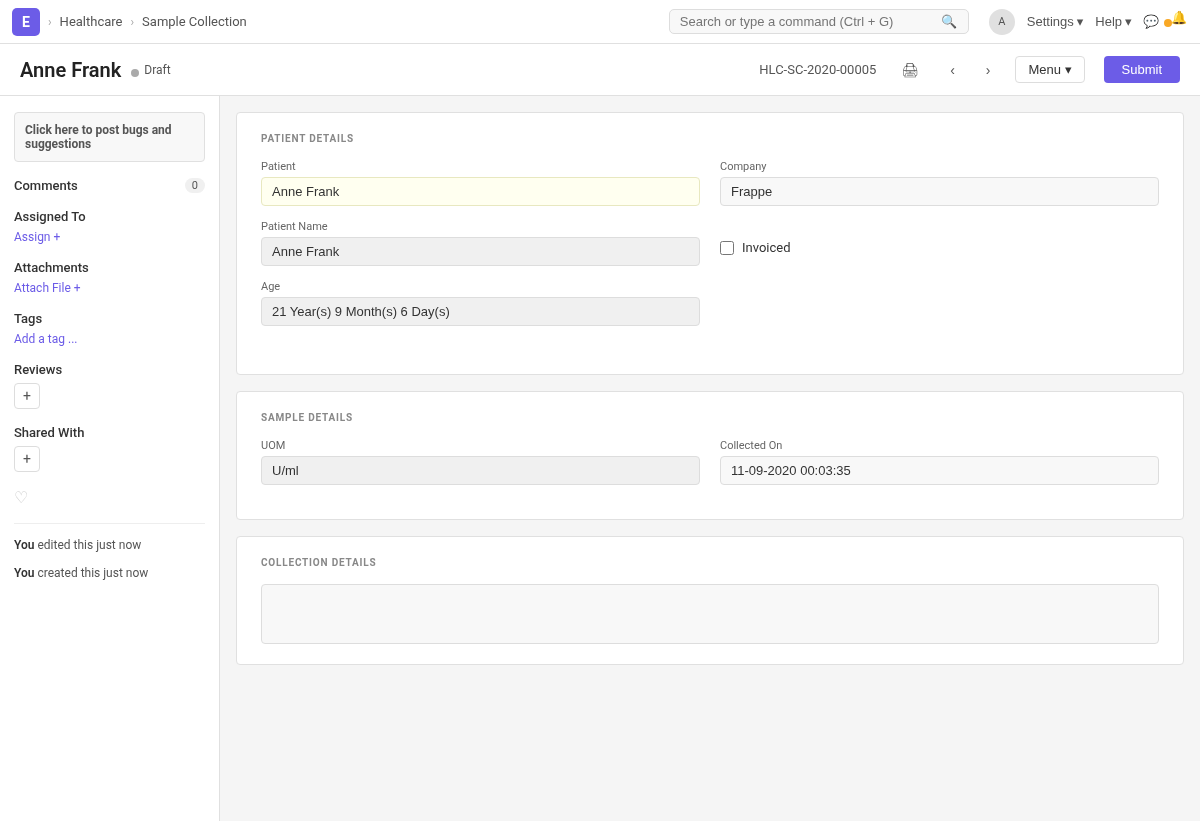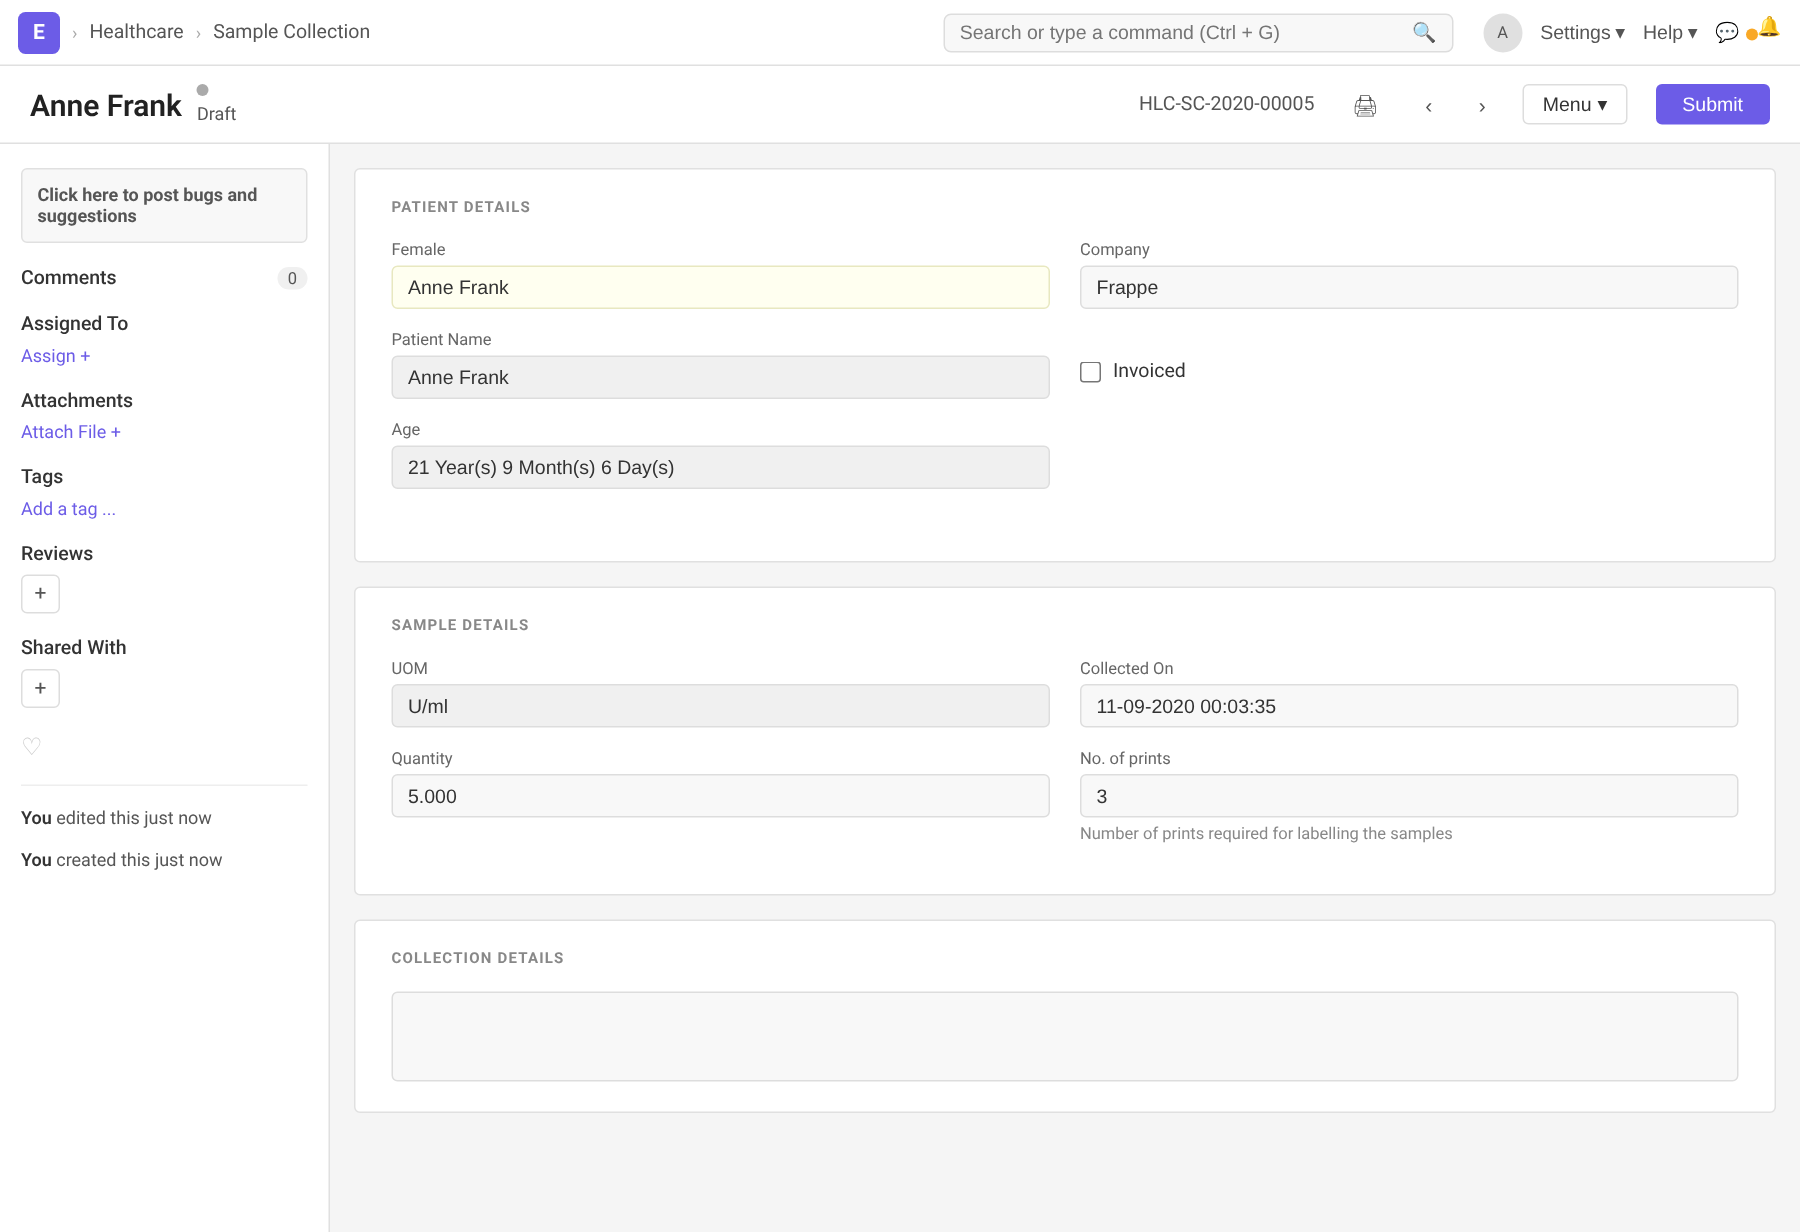--- a/index.html
+++ b/index.html
@@ -25,21 +25,21 @@
       flex-shrink: 0;
     }
     .breadcrumb-sep { color: #aaa; font-size: 12px; }
     .breadcrumb-item { color: #555; font-size: 13px; cursor: pointer; }
     .nav-search {
       margin-left: auto;
       display: flex; align-items: center;
       border: 1px solid #ddd;
       border-radius: 5px;
       padding: 4px 10px;
-      width: 340px;
+      width: 300px;
       background: #f8f8f8;
     }
     .nav-search input {
       border: none; background: transparent; outline: none; font-size: 13px; color: #555; width: 100%;
     }
     .search-icon { color: #aaa; font-size: 13px; margin-left: 6px; }
     .nav-actions { display: flex; align-items: center; gap: 12px; margin-left: 12px; }
     .nav-action-btn { background: none; border: none; cursor: pointer; color: #555; font-size: 13px; display: flex; align-items: center; gap: 3px; }
     .avatar-circle {
       width: 26px; height: 26px; border-radius: 50%;
@@ -54,22 +54,22 @@
     
     .page-header {
       background: #fff;
       border-bottom: 1px solid #e0e0e0;
       padding: 12px 20px;
       display: flex; align-items: center; justify-content: space-between;
     }
     .page-title-area { display: flex; align-items: center; gap: 10px; }
     .page-title { font-size: 20px; font-weight: 600; color: #222; }
     .status-badge {
-      display: flex; align-items: flex-start; gap: 5px;
-      font-size: 12px; color: #555; flex-direction: column;
+      display: flex; align-items: flex-end; gap: 5px;
+      font-size: 12px; color: #555;
     }
     .status-dot { width: 8px; height: 8px; background: #aaa; border-radius: 50%; }
     .doc-id { font-size: 13px; color: #555; }
     .header-actions { display: flex; align-items: center; gap: 19px; }
     .btn-icon { background: none; border: none; cursor: pointer; color: #555; font-size: 14px; padding: 4px 6px; }
     .btn-menu {
       background: #fff; border: 1px solid #ddd; border-radius: 4px;
       padding: 5px 12px; cursor: pointer; font-size: 13px; color: #333;
       display: flex; align-items: center; gap: 4px;
     }
@@ -287,21 +287,21 @@
     </div>
   </aside>
 
   <div class="content-area">
 
     <div class="form-section">
       <div class="section-title">PATIENT DETAILS</div>
 
       <div class="form-row">
         <div class="form-group">
-          <div class="form-label">Female</div>
+          <div class="form-label">Patient</div>
           <input class="form-input highlighted" type="text" value="Anne Frank" style="">
         </div>
         <div class="form-group">
           <div class="form-label">Company</div>
           <input class="form-input" type="text" value="Frappe" style="">
         </div>
       </div>
 
       <div class="form-row">
         <div class="form-group">
@@ -337,31 +337,20 @@
         <div class="form-group">
           <div class="form-label">UOM</div>
           <input class="form-input readonly" type="text" readonly="" value="U/ml" style="">
         </div>
         <div class="form-group">
           <div class="form-label">Collected On</div>
           <input class="form-input" type="text" value="11-09-2020 00:03:35" style="">
         </div>
       </div>
 
-      <div class="form-row">
-        <div class="form-group">
-          <div class="form-label">Quantity</div>
-          <input class="form-input" type="text" value="5.000" style="">
-        </div>
-        <div class="form-group">
-          <div class="form-label">No. of prints</div>
-          <input class="form-input" type="text" value="3" style="">
-          <div class="help-text">Number of prints required for labelling the samples</div>
-        </div>
-      </div>
     </div>
 
     <div class="form-section">
       <div class="section-title">Collection Details</div>
       <div style="min-height: 60px; border: 1px solid #ddd; border-radius: 4px; background: #f8f8f8;"></div>
     </div>
 
   </div>
 </div>
 

